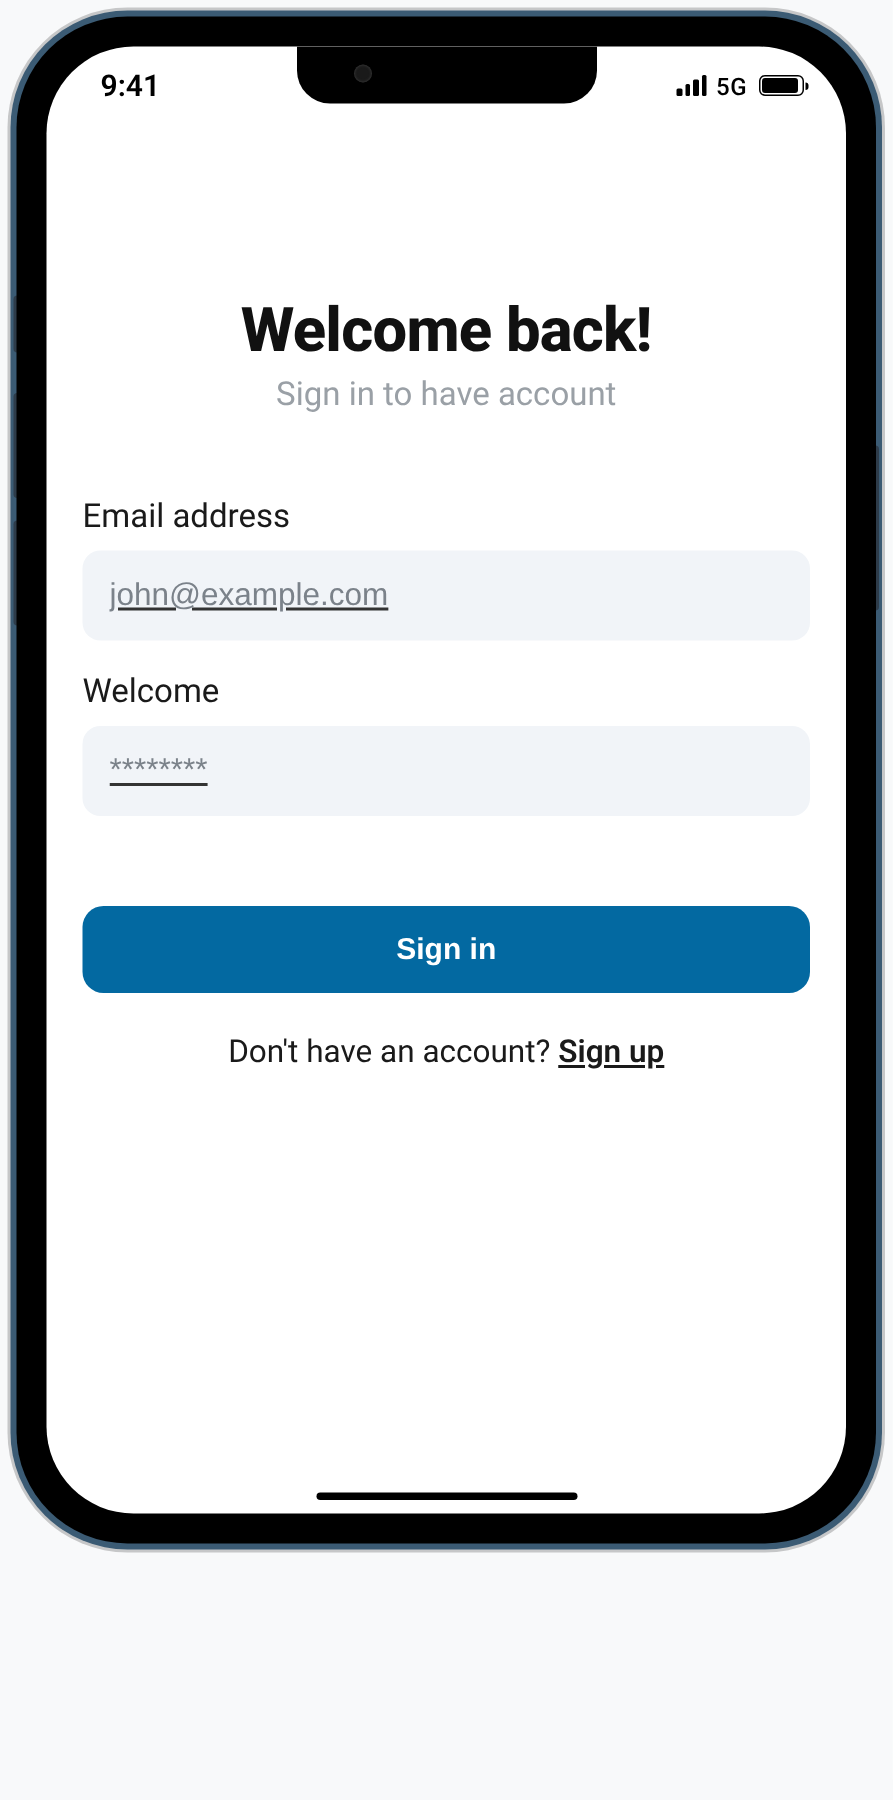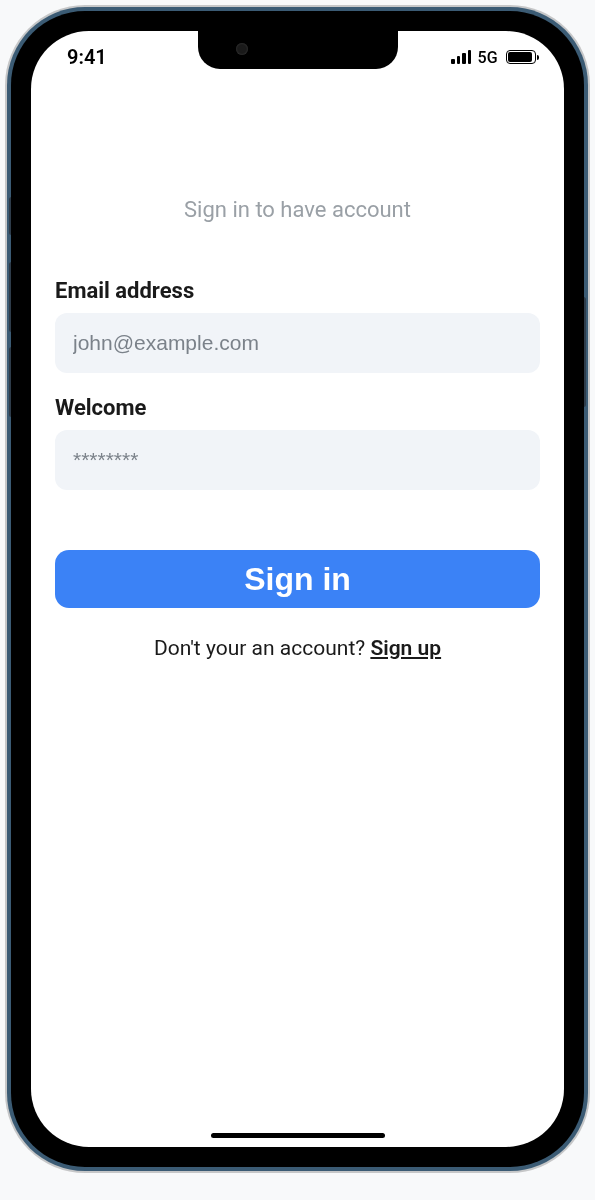--- a/index.html
+++ b/index.html
@@ -10,21 +10,21 @@
     font-family: -apple-system, BlinkMacSystemFont, "Segoe UI", Roboto, Helvetica, Arial, sans-serif;
     overflow: hidden;
   }
 
   
   .phone {
     position: absolute;
     left: 7px;
     top: 7px;
     width: 581px;
-    height: 1164px;
+    height: 1026px;
     background: #3b5b74;
     border-radius: 78px;
     box-shadow: 0 0 0 2px rgba(0,0,0,0.2);
   }
   .phone-inner {
     position: absolute;
     left: 4px; top: 4px; right: 4px; bottom: 4px;
     background: #000;
     border-radius: 74px;
     padding: 16px;
@@ -158,48 +158,49 @@
   }
 
   .form {
     margin-top: 56px;
   }
   .field {
     margin-bottom: 22px;
   }
   .field-label {
     font-size: 22px;
-    font-weight: 700;
+    font-weight: 400;
     color: #1a1a1a;
     margin-bottom: 10px;
     display: block;
   }
   .field-input {
     width: 100%;
     height: 60px;
     border: none;
     background: #f1f4f8;
     border-radius: 12px;
     padding: 0 18px;
     font-size: 21px;
     color: #333;
     outline: none;
+    text-decoration: underline;
   }
   .field-input::placeholder {
     color: #7b828a;
   }
 
   .submit-btn {
     margin-top: 38px;
     width: 100%;
     height: 58px;
     border: none;
-    background: #3b82f6;
+    background: #0369a1;
     color: #fff;
-    font-size: 32px;
+    font-size: 20px;
     font-weight: 600;
     border-radius: 14px;
     cursor: pointer;
   }
 
   .footer-text {
     margin-top: 28px;
     text-align: center;
     font-size: 21px;
     color: #1a1a1a;
@@ -252,39 +253,40 @@
           <span class="net-label">5G</span>
           <span class="battery-icon">
             <span class="battery-fill"></span>
           </span>
         </div>
       </div>
 
       <div class="content">
 
         <div class="header">
+          <h1 class="title">Welcome back!</h1>
           <p class="subtitle">Sign in to have account</p>
         </div>
 
         <div class="form">
 
           <div class="field">
             <label class="field-label">Email address</label>
             <input class="field-input" type="email" placeholder="john@example.com" style="">
           </div>
 
           <div class="field">
             <label class="field-label">Welcome</label>
             <input class="field-input" type="text" placeholder="********" style="">
           </div>
 
           <button class="submit-btn">Sign in</button>
 
           <p class="footer-text">
-            <span>Don't your an account? </span><span class="footer-link">Sign up</span>
+            <span>Don't have an account? </span><span class="footer-link">Sign up</span>
           </p>
 
         </div>
       </div>
 
       <div class="home-indicator"></div>
     </div>
   </div>
 </div>
 

